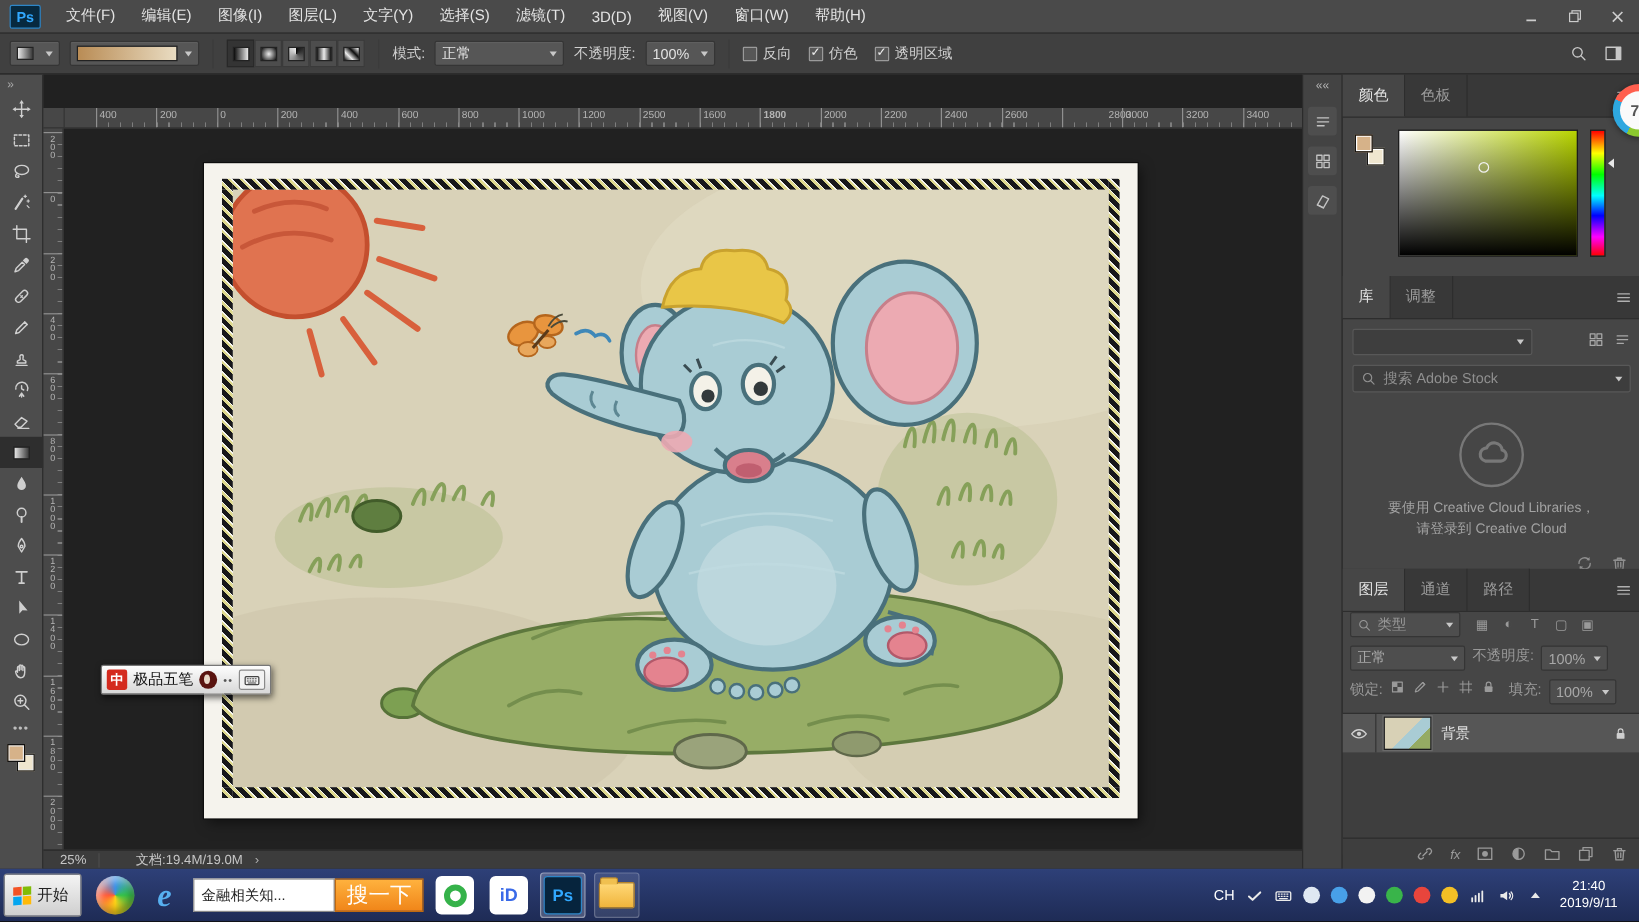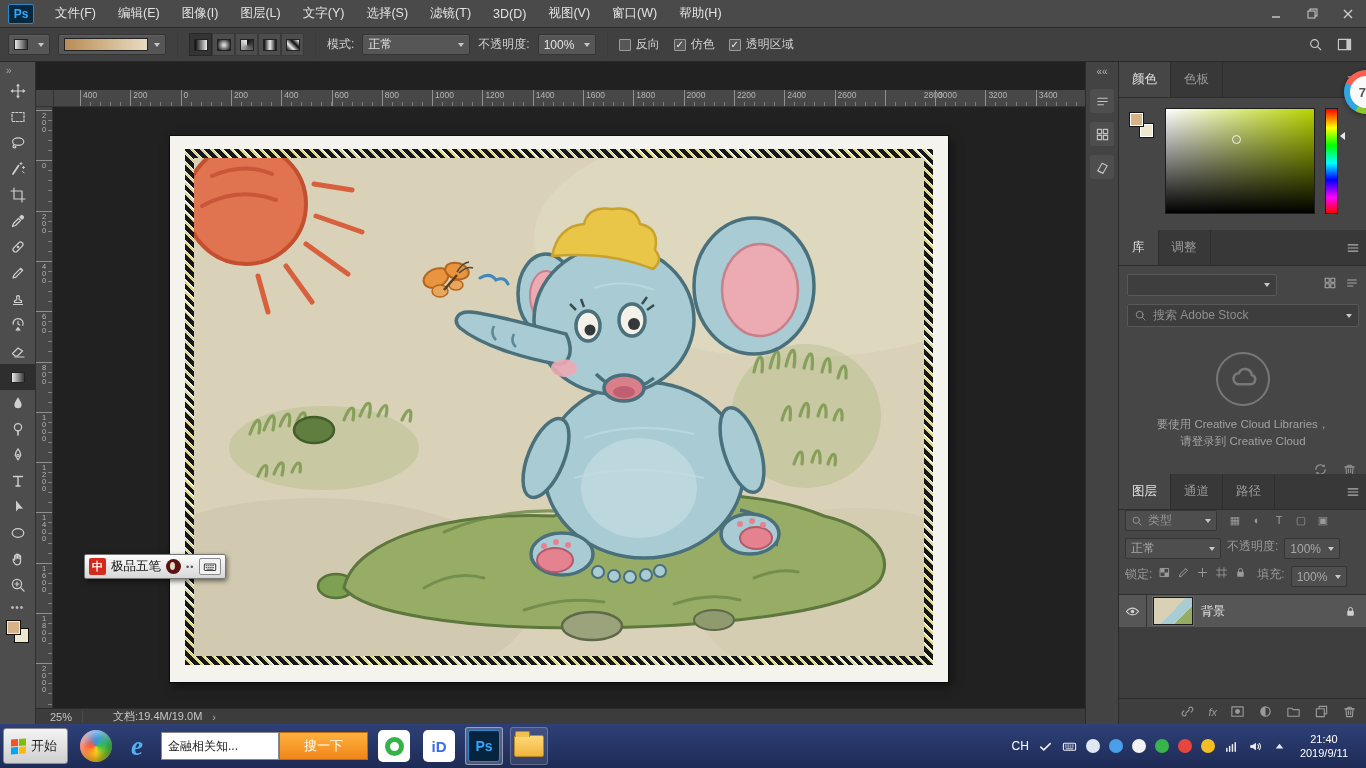--- a/index.html
+++ b/index.html
@@ -140,21 +140,21 @@
   .winflag{display:grid;grid-template-columns:7px 7px;grid-template-rows:7px 7px;gap:1px;transform:skewY(-4deg)}
   .winflag i{display:block}
   .tb-apps{display:flex;align-items:center;gap:7px;margin-left:9px}
   .tb-btn{width:38px;height:38px;border-radius:3px;display:flex;align-items:center;justify-content:center}
   .tb-active{background:rgba(255,255,255,.20);border:1px solid rgba(255,255,255,.40)}
   .tb-open{background:rgba(255,255,255,.10);border:1px solid rgba(255,255,255,.22)}
   .ball{width:32px;height:32px;border-radius:50%;background:conic-gradient(#3a8fe8,#35c24a,#ffd316,#ff5a39,#3a8fe8);box-shadow:inset -3px -4px 6px rgba(0,0,0,.3),inset 3px 4px 6px rgba(255,255,255,.5)}
   .ie-e{font-size:27px;font-weight:bold;font-style:italic;color:#57b0f0;font-family:"Liberation Serif",serif}
   .tb-search{display:flex;align-items:center;margin-left:2px}
   .tb-input{width:118px;height:28px;background:#fff;border:1px solid #888;color:#222;font-size:12px;display:flex;align-items:center;padding:0 6px;white-space:nowrap;overflow:hidden}
-  .tb-go{height:28px;padding:0 24px;background:linear-gradient(#ffb23e,#f08519);border:1px solid #c06a10;color:#fff;font-size:13px;display:flex;align-items:center}
+  .tb-go{height:28px;padding:0 9px;background:linear-gradient(#ffb23e,#f08519);border:1px solid #c06a10;color:#fff;font-size:18px;display:flex;align-items:center}
   .whitesq{width:32px;height:32px;border-radius:5px;background:#fff;display:flex;align-items:center;justify-content:center}
   .green-ring{width:19px;height:19px;border:5px solid #35b24a;border-radius:50%}
   .idtext{font-weight:bold;font-size:15px;color:#3a6ae8}
   .ps-sq{width:32px;height:32px;border-radius:3px;background:#06243d;border:1px solid #2d86c8;color:#31a8ff;font-weight:bold;font-size:14px;display:flex;align-items:center;justify-content:center}
   .folder{width:30px;height:22px;position:relative;background:linear-gradient(#ffd978,#f0b43c);border:1px solid #b8862a;border-radius:2px}
   .folder::before{content:"";position:absolute;left:0;top:-5px;width:13px;height:5px;background:#f0c050;border:1px solid #b8862a;border-bottom:none;border-radius:2px 2px 0 0}
   .tray{margin-left:auto;display:flex;align-items:center;gap:9px;padding-right:10px}
   .traylang{font-size:12px;color:#fff}
   .traydot{width:14px;height:14px;border-radius:50%;display:inline-block}
   .trayicon{display:flex;align-items:center;justify-content:center;color:#eaeaea}
@@ -405,23 +405,23 @@
   <div class="hruler" id="hruler">
       <span class="hlabel" style="left: 26px;">400</span>
       <span class="hlabel" style="left: 76.3px;">200</span>
       <span class="hlabel" style="left: 126.6px;">0</span>
       <span class="hlabel" style="left: 176.9px;">200</span>
       <span class="hlabel" style="left: 227.2px;">400</span>
       <span class="hlabel" style="left: 277.5px;">600</span>
       <span class="hlabel" style="left: 327.8px;">800</span>
       <span class="hlabel" style="left: 378.1px; text-align: right;">1000</span>
       <span class="hlabel" style="left: 428.4px;">1200</span>
-      <span class="hlabel" style="left: 478.7px;">1400</span>
+      <span class="hlabel" style="left: 478.7px;">2500</span>
       <span class="hlabel" style="left: 529px;">1600</span>
-      <span class="hlabel" style="left: 579.3px;">1800</span>
+      <span class="hlabel" style="left: 579.3px; font-weight: bold;">1800</span>
       <span class="hlabel" style="left: 629.6px;">2000</span>
       <span class="hlabel" style="left: 679.9px;">2200</span>
       <span class="hlabel" style="left: 730.2px;">2400</span>
       <span class="hlabel" style="left: 780.5px;">2600</span>
       <span class="hlabel" style="left: 830.8px; padding-left: 38px;">2800</span>
       <span class="hlabel" style="left: 881.1px;">3000</span>
       <span class="hlabel" style="left: 931.4px;">3200</span>
       <span class="hlabel" style="left: 981.7px;">3400</span>
     </div>
   <div class="vruler" id="vruler">

